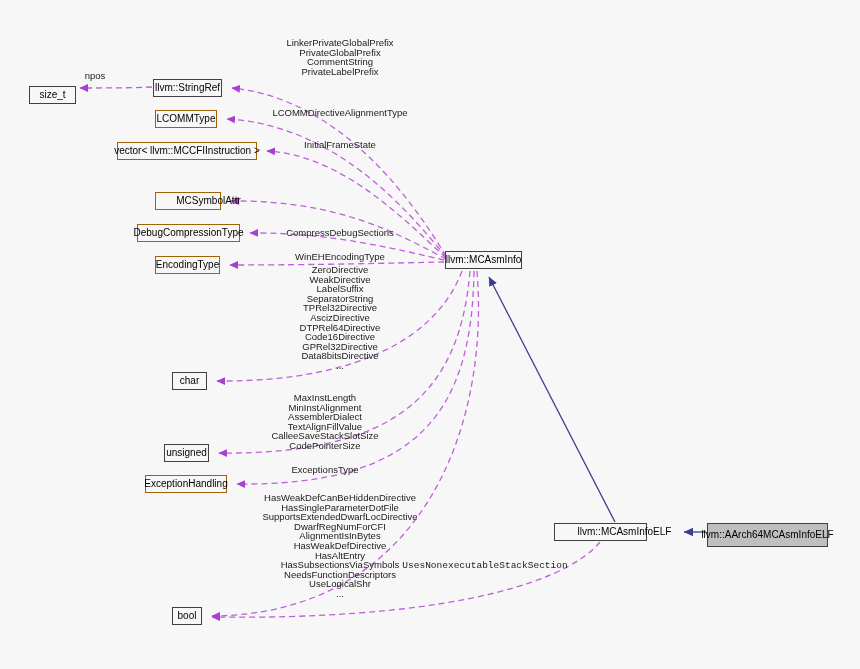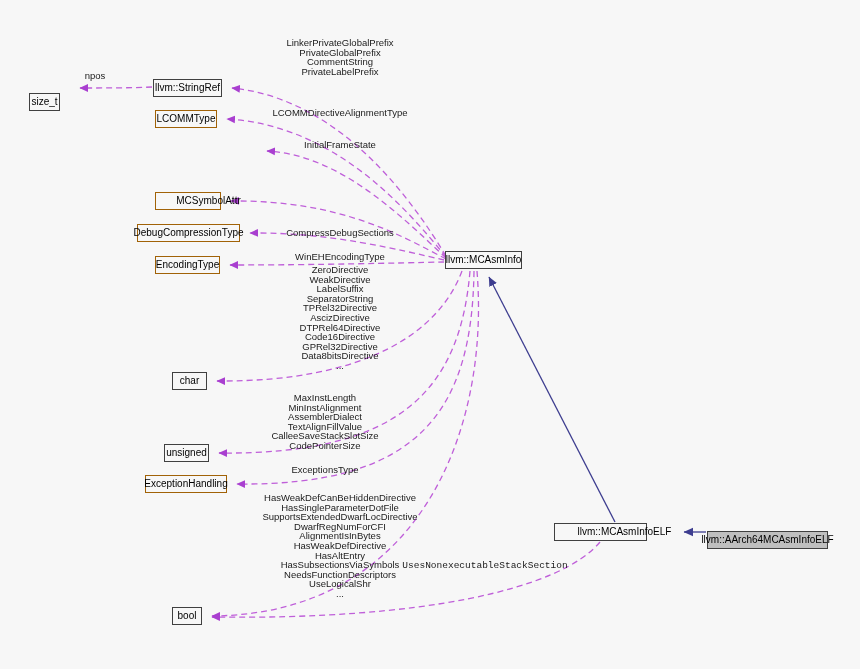--- a/index.html
+++ b/index.html
@@ -99,32 +99,35 @@
     </g>
 
     <g fill="none" stroke="#3d3d8f" stroke-width="1.3">
 
       <path d="M615,522 L489,277" marker-end="url(#arrow-inherit)"></path>
 
       <path d="M706,532 L684,532" marker-end="url(#arrow-inherit)"></path>
     </g>
   </svg>
 
-  <div class="node emph" style="left:29px; top:93px; width:31px; height:18px;">
+  <div class="node emph" style="left:29px; top:86px; width:47px; height:18px;">
     <span>size_t</span>
   </div>
 
   <div class="node emph" style="left:153px; top:79px; width:69px; height:18px;">
     <span>llvm::StringRef</span>
   </div>
 
   <div class="node" style="left:155px; top:110px; width:62px; height:18px;">
     <span>LCOMMType</span>
   </div>
 
+  <div class="node" style="left:117px; top:142px; width:140px; height:18px;">
+    <span>vector&lt; llvm::MCCFIInstruction &gt;</span>
+  </div>
 
   <div class="node" style="left:155px; top:192px; width:66px; height:18px;padding-left:41px;">
     <span>MCSymbolAttr</span>
   </div>
 
   <div class="node" style="left:137px; top:224px; width:103px; height:18px;">
     <span>DebugCompressionType</span>
   </div>
 
   <div class="node" style="left:155px; top:256px; width:65px; height:18px;">
@@ -148,21 +151,21 @@
   </div>
 
   <div class="node emph" style="left:445px; top:251px; width:77px; height:18px;">
     <span>llvm::MCAsmInfo</span>
   </div>
 
   <div class="node emph" style="left:554px; top:523px; width:93px; height:18px;padding-left:48px;">
     <span>llvm::MCAsmInfoELF</span>
   </div>
 
-  <div class="node current" style="left:707px; top:523px; width:121px; height:18px;margin-top:8px;">
+  <div class="node current" style="left:707px; top:523px; width:121px; height:24px;">
     <span>llvm::AArch64MCAsmInfoELF</span>
   </div>
 
   <div class="edge-label" style="left:95px; top:71px;"><span style="display: block;">npos</span></div>
 
   <div class="edge-label" style="left:340px; top:38px;"><span style="display: block;">LinkerPrivateGlobalPrefix</span><span style="display: block;">PrivateGlobalPrefix</span><span style="display: block;">CommentString</span><span style="display: block;">PrivateLabelPrefix</span></div>
 
   <div class="edge-label" style="left:340px; top:108px;"><span style="display: block;">LCOMMDirectiveAlignmentType</span></div>
 
   <div class="edge-label" style="left:340px; top:140px;"><span style="display: block;">InitialFrameState</span></div>

